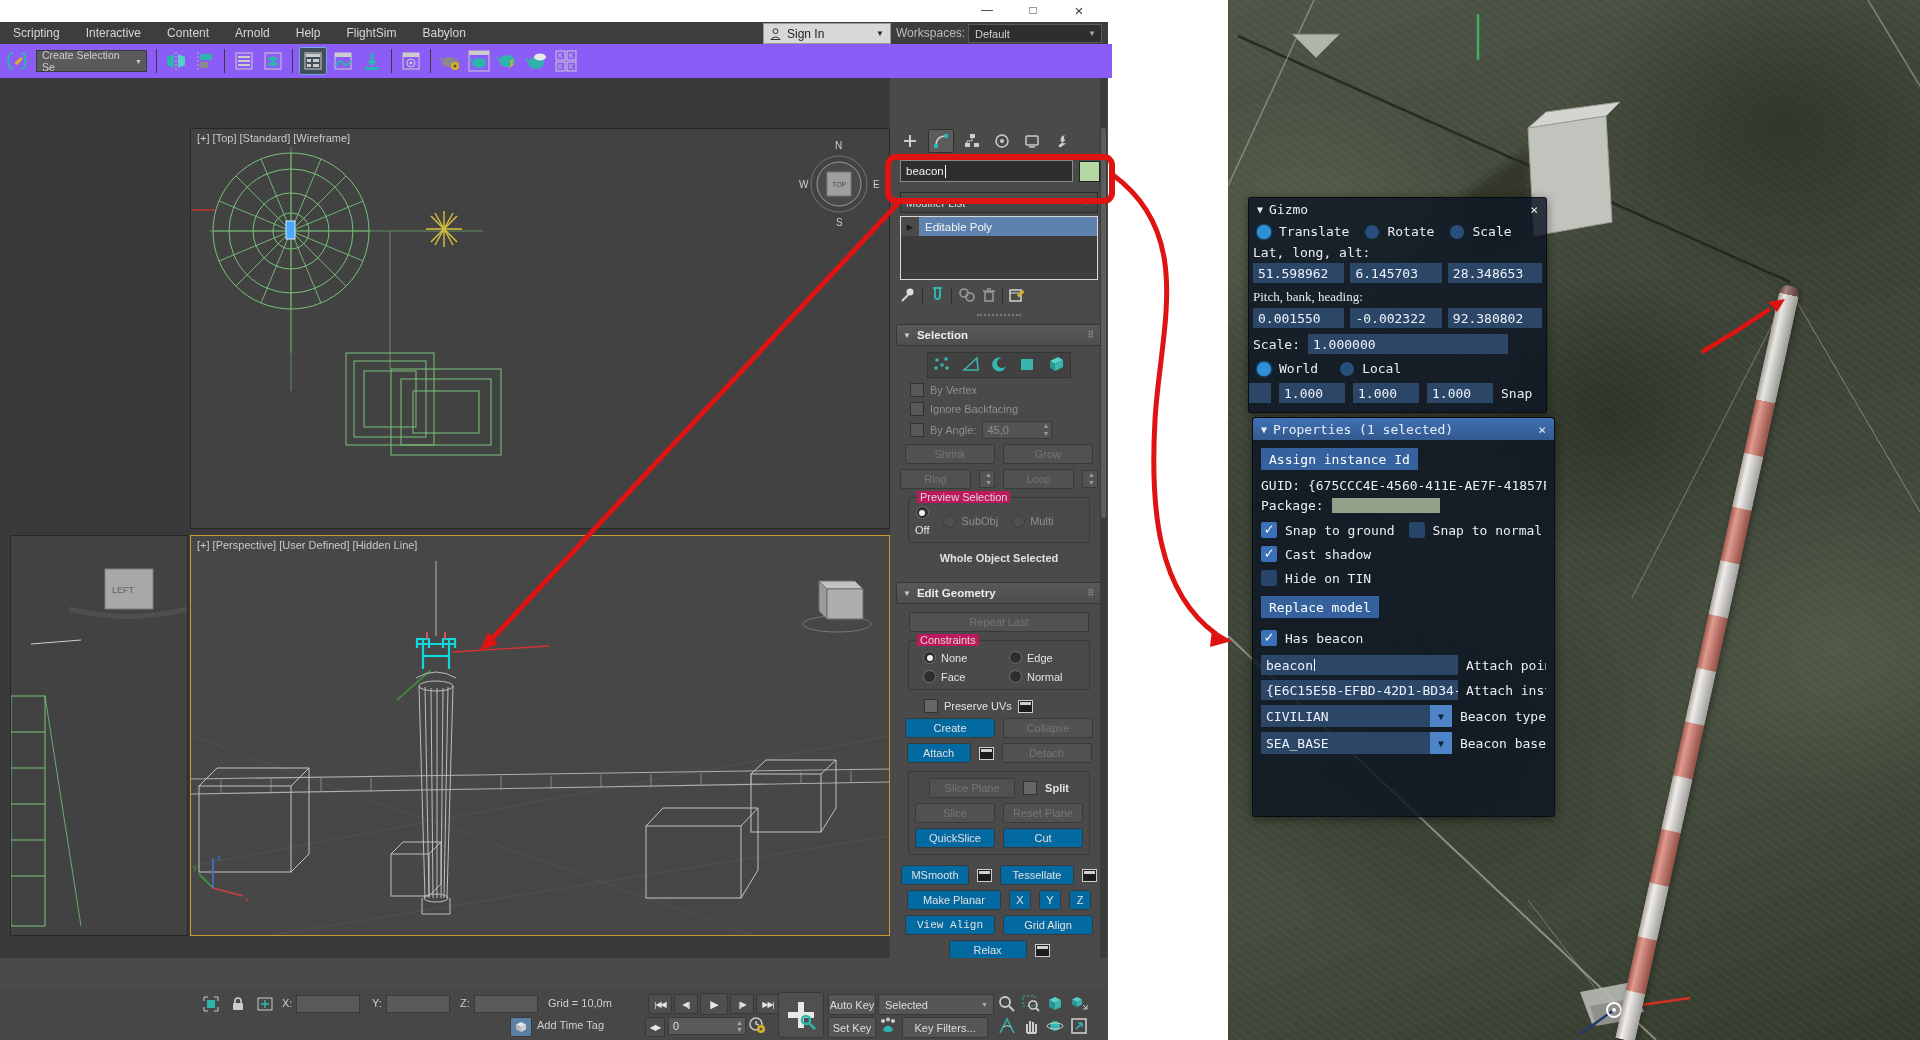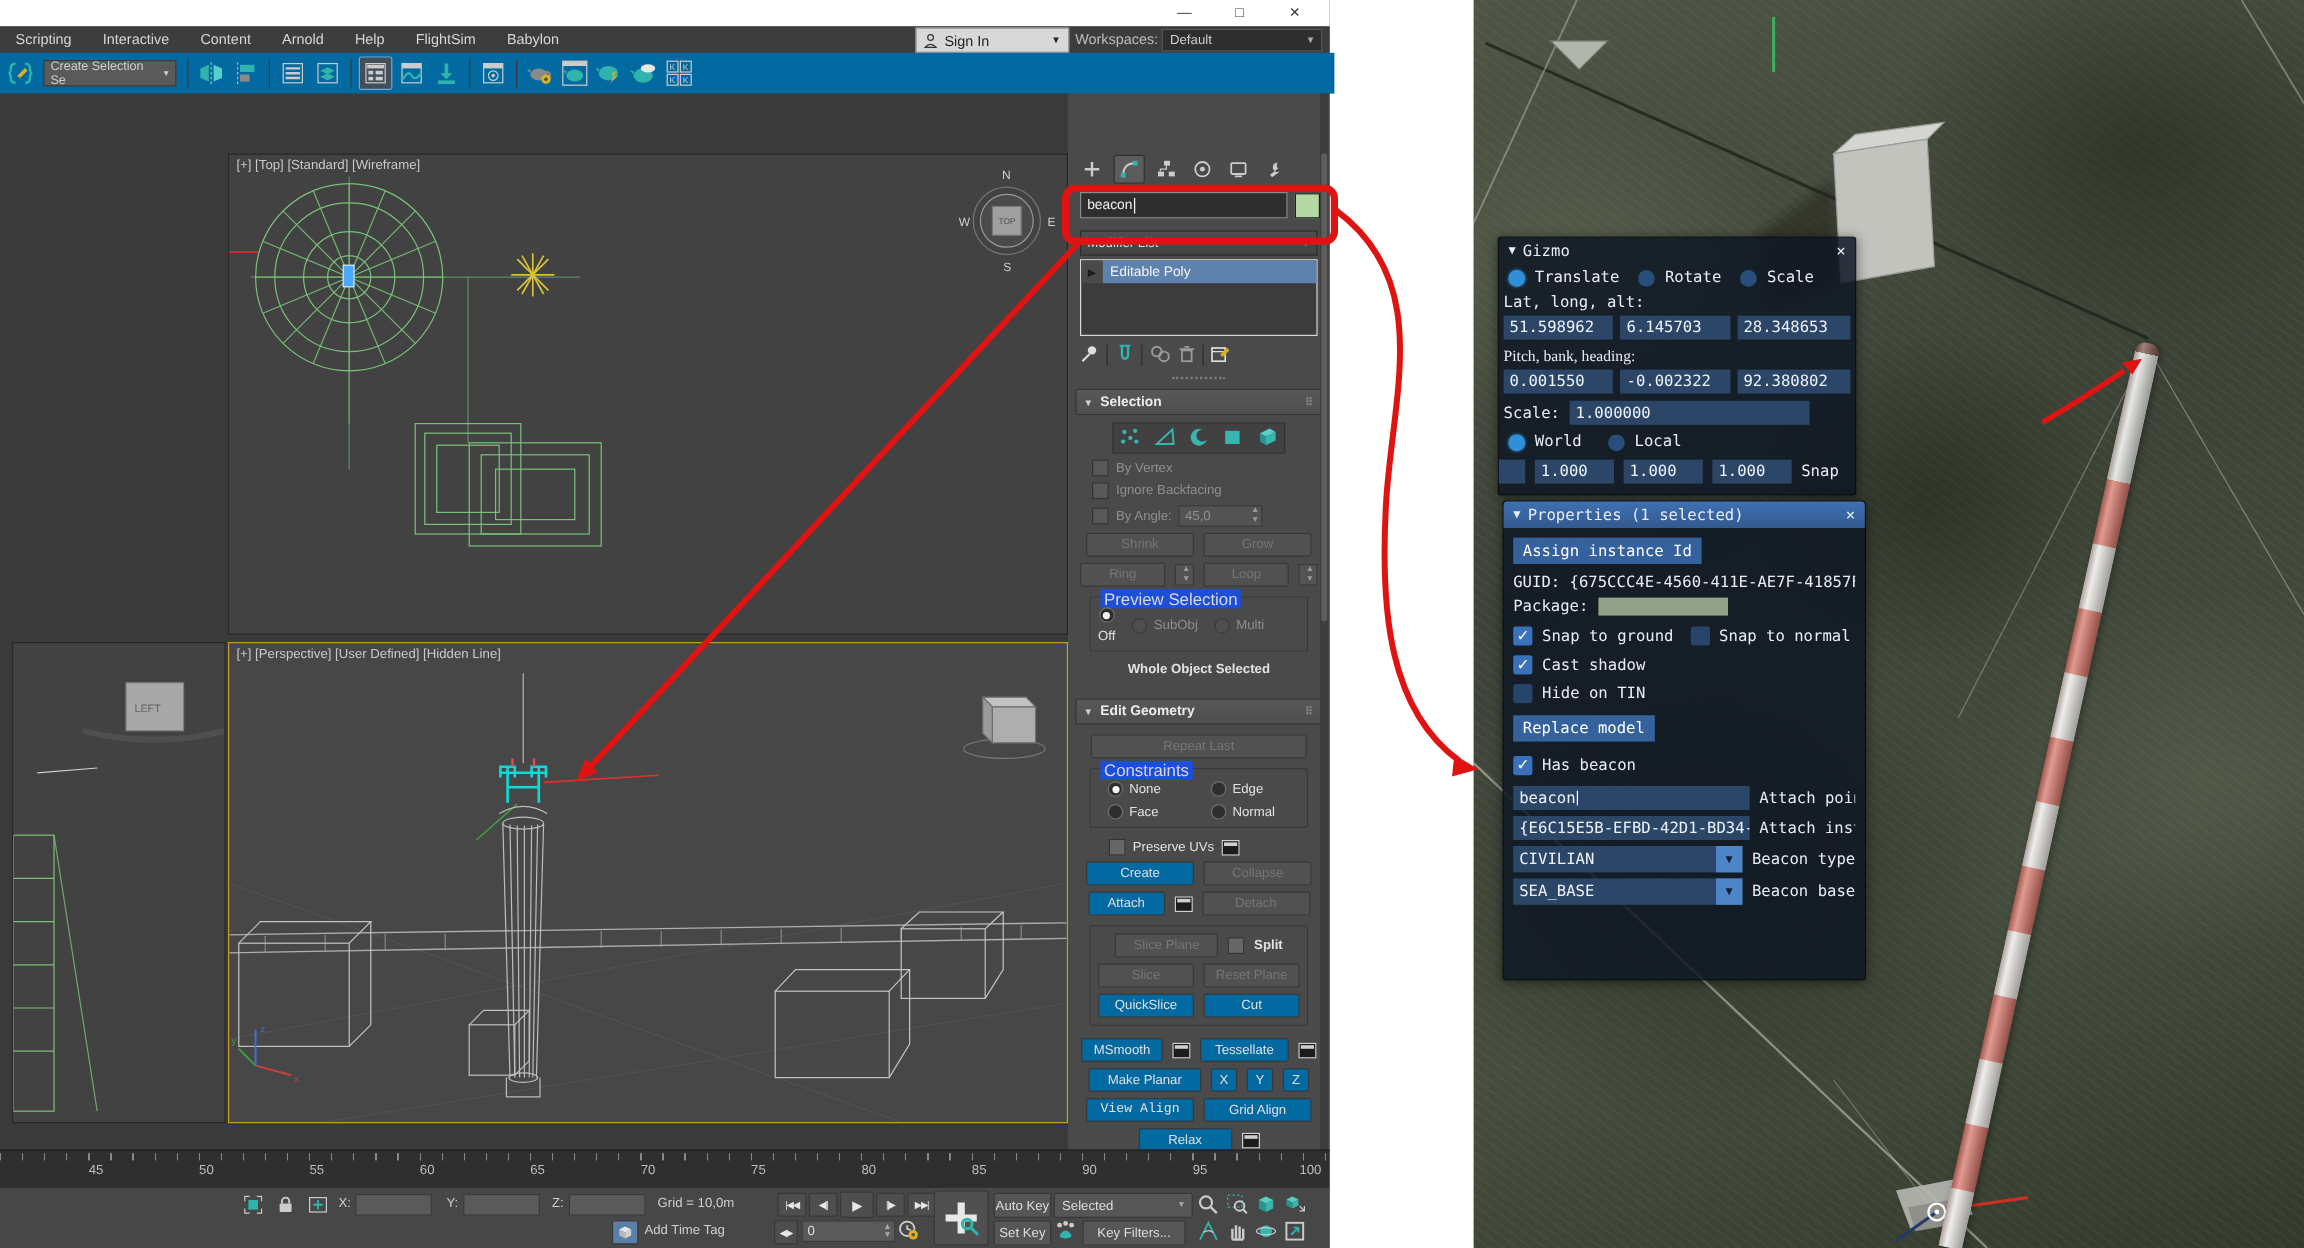--- a/index.html
+++ b/index.html
@@ -16,21 +16,21 @@
            display:flex;align-items:center;color:#d6d6d6;font-size:12px;}
   .menuitem{padding:0 13px;height:22px;display:flex;align-items:center;}
   .ulf::first-letter{text-decoration:underline;}
   .signin{position:absolute;left:763px;top:1px;width:120px;height:19px;background:#d8d8d8;color:#222;
           border:1px solid #9a9a9a;display:flex;align-items:center;font-size:12px;padding-left:6px;gap:6px;}
   .signin .dd{margin-left:auto;margin-right:6px;font-size:8px;color:#222;}
   .wslabel{position:absolute;left:896px;top:4px;color:#bdbdbd;font-size:12px;}
   .wscombo{position:absolute;left:968px;top:2px;width:126px;height:17px;background:#2e2e2e;border:1px solid #5a5a5a;
            color:#cfcfcf;font-size:11px;display:flex;align-items:center;padding-left:6px;}
   .wscombo .dd{margin-left:auto;margin-right:5px;font-size:8px;color:#aaa;}
-  .toolbar{position:absolute;left:0;top:44px;width:1108px;height:34px;background:#0369a1;
+  .toolbar{position:absolute;left:0;top:44px;width:1108px;height:34px;background:#8b5cf6;
            display:flex;align-items:center;padding-left:4px;gap:3px;}
   .tbsep{width:1px;height:24px;background:#3a3a3a;margin:0 3px;}
   .tbico{width:26px;height:26px;display:flex;align-items:center;justify-content:center;border-radius:2px;}
   .tbico.hl{border:1px solid #6fa8dc;background:#424e58;}
   .sscombo{width:104px;height:20px;background:#5a5a5a;border:1px solid #3a3a3a;color:#cfcfcf;
            font-size:10.5px;display:flex;align-items:center;padding-left:5px;margin:0 3px;}
   .sscombo .dd{margin-left:auto;margin-right:4px;font-size:7px;}
   
   .vparea{position:absolute;left:0;top:78px;width:890px;height:880px;background:#3a3a3a;}
   .vp{position:absolute;background:#424242;border:1px solid #272727;overflow:hidden;}
@@ -71,21 +71,21 @@
   .dimtxt{color:#8f8f8f;}
   .britxt{color:#e2e2e2;}
   .spin{width:64px;height:16px;background:#535353;border:1px solid #3a3a3a;color:#8f8f8f;
         display:flex;align-items:center;padding-left:4px;font-size:11px;position:relative;}
   .spin .ud{position:absolute;right:2px;top:0;font-size:7px;color:#9a9a9a;line-height:8px;}
   .btn{height:18px;background:#0369a1;border:1px solid #393939;border-radius:2px;color:#e0e0e0;
        display:flex;align-items:center;justify-content:center;font-size:11px;}
   .btn.dis{background:#515151;color:#767676;}
   .btnrow{display:flex;gap:8px;justify-content:center;margin-top:5px;align-items:center;}
   .grp{border:1px solid #3a3a3a;border-radius:2px;margin:8px 8px 0 8px;position:relative;padding:8px 6px 6px 6px;}
-  .grp .glabel{position:absolute;top:-7px;left:8px;background:#1d4ed8;padding:0 3px;font-size:14px;color:#d8d8d8;}
+  .grp .glabel{position:absolute;top:-7px;left:8px;background:#be185d;padding:0 3px;font-size:11px;color:#d8d8d8;}
   .rd{width:11px;height:11px;border-radius:50%;background:#2e2e2e;border:1px solid #6f6f6f;flex:none;position:relative;}
   .rd.on::after{content:"";position:absolute;left:2.5px;top:2.5px;width:6px;height:6px;border-radius:50%;background:#f2f2f2;}
   .rd.dis{background:#4e4e4e;border-color:#3c3c3c;}
   .minibox{width:13px;height:11px;border:1px solid #cfcfcf;background:#1c1c1c;position:relative;flex:none;}
   .minibox::before{content:"";position:absolute;left:1px;top:1px;right:1px;height:3px;background:#cfcfcf;}
   .ctr{text-align:center;font-weight:bold;}
   .scrollbar{position:absolute;left:1100px;top:78px;width:7px;height:880px;background:#3c3c3c;}
   .scrollthumb{position:absolute;left:1px;top:50px;width:5px;height:390px;background:#5d5d5d;border-radius:2px;}
   
   .timeline{position:absolute;left:0;top:958px;width:1108px;height:32px;background:#2f2f2f;border-top:1px solid #1f1f1f;}
@@ -718,36 +718,20 @@
             <div class="btn dis" style="width:88px;">Hide Selected</div>
             <div class="btn dis" style="width:88px;">Unhide All</div>
           </div>
         </div>
       </div>
     </div>
     <div class="scrollbar">
         <div class="scrollthumb"></div>
       </div>
 
-    <div class="timeline">
-      <div class="ruler">
-        <span class="tick-label" style="left:80px;">45</span>
-        <span class="tick-label" style="left:172px;">50</span>
-        <span class="tick-label" style="left:264px;">55</span>
-        <span class="tick-label" style="left:356px;">60</span>
-        <span class="tick-label" style="left:448px;">65</span>
-        <span class="tick-label" style="left:540px;">70</span>
-        <span class="tick-label" style="left:632px;">75</span>
-        <span class="tick-label" style="left:724px;">80</span>
-        <span class="tick-label" style="left:816px;">85</span>
-        <span class="tick-label" style="left:908px;">90</span>
-        <span class="tick-label" style="left:1000px;">95</span>
-        <span class="tick-label" style="left:1092px;">100</span>
-      </div>
-    </div>
 
     <div class="statusbar">
       <span class="abs" style="left:203px;top:6px;"><svg width="16" height="16" viewBox="0 0 16 16">
             <rect x="4" y="4" width="8" height="8" fill="#2fb3ad"></rect>
             <path d="M1,5 V1 H5 M11,1 h4 v4 M15,11 v4 h-4 M5,15 H1 v-4" fill="none" stroke="#ccc"></path>
           </svg></span>
       <span class="abs" style="left:231px;top:6px;"><svg width="14" height="16" viewBox="0 0 14 16">
             <rect x="2" y="7" width="10" height="7" rx="1" fill="#ccc"></rect>
             <path d="M4,7 v-2 a3,3 0 0 1 6,0 v2" fill="none" stroke="#ccc" stroke-width="1.6"></path>
           </svg></span>

